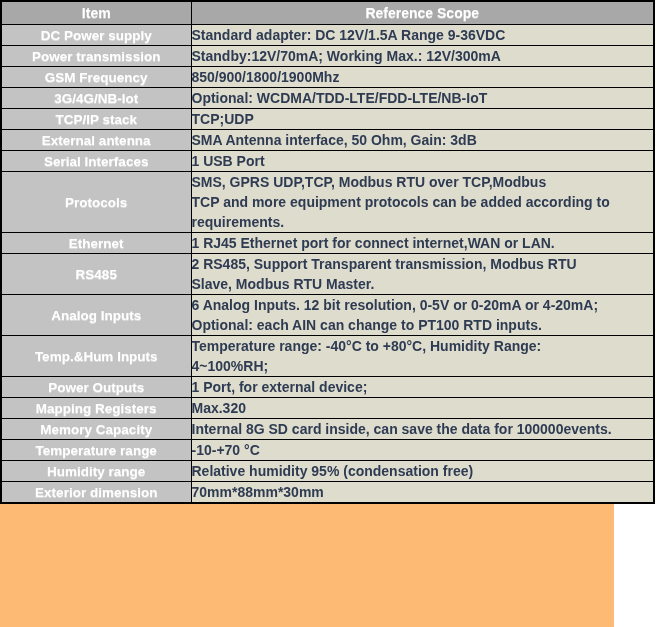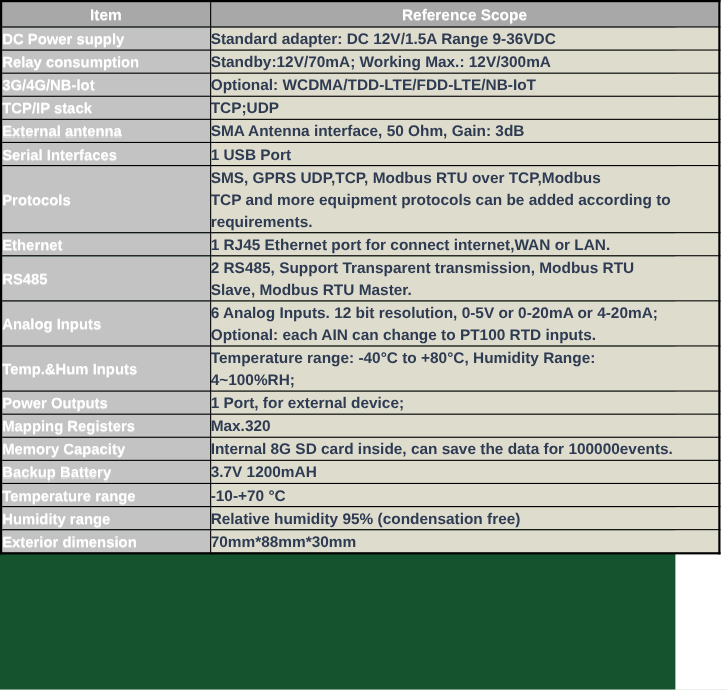--- a/index.html
+++ b/index.html
@@ -11,21 +11,21 @@
   body {
     width: 661px;
     height: 627px;
     overflow: hidden;
     font-family: "Liberation Sans", sans-serif;
   }
 
   #spec-wrap {
     width: 614px;
     height: 627px;
-    background: #14532d;
+    background: #fdba74;
     box-sizing: border-box;
     padding: 0 8px 0 0;
   }
 
   table.spec {
     border-collapse: collapse;
     table-layout: fixed;
     width: 653px;
     border: 2px solid #000000;
   }
@@ -52,20 +52,21 @@
     text-shadow: 0 1px 0 rgba(255,255,255,0.35);
     white-space: nowrap;
   }
 
   
   td.item {
     background: #c3c3c3;
     color: #ffffff;
     font-weight: bold;
     font-size: 13.5px;
+    text-align: center;
     text-shadow: 0 1px 0 rgba(255,255,255,0.4);
     padding: 2px 3px;
     line-height: 19px;
   }
 
   
   td.scope {
     background: #dedccd;
     color: #2e3b52;
     font-size: 14px;
@@ -97,23 +98,29 @@
       </tr>
     </thead>
     <tbody id="spec-body">
         <tr>
           <td class="item">DC Power supply</td>
           <td class="scope">
             <span class="ln">Standard adapter: DC 12V/1.5A  Range 9-36VDC</span>
           </td>
         </tr>
         <tr>
-          <td class="item">Relay consumption</td>
+          <td class="item">Power transmission</td>
           <td class="scope">
             <span class="ln">Standby:12V/70mA;  Working Max.: 12V/300mA</span>
+          </td>
+        </tr>
+        <tr>
+          <td class="item">GSM Frequency</td>
+          <td class="scope">
+            <span class="ln">850/900/1800/1900Mhz</span>
           </td>
         </tr>
         <tr>
           <td class="item">3G/4G/NB-lot</td>
           <td class="scope">
             <span class="ln">Optional: WCDMA/TDD-LTE/FDD-LTE/NB-IoT</span>
           </td>
         </tr>
         <tr>
           <td class="item">TCP/IP stack</td>
@@ -180,26 +187,20 @@
             <span class="ln">Max.320</span>
           </td>
         </tr>
         <tr>
           <td class="item">Memory Capacity</td>
           <td class="scope">
             <span class="ln">Internal 8G SD card inside, can save the data for 100000events.</span>
           </td>
         </tr>
         <tr>
-          <td class="item">Backup Battery</td>
-          <td class="scope">
-            <span class="ln">3.7V 1200mAH</span>
-          </td>
-        </tr>
-        <tr>
           <td class="item">Temperature range</td>
           <td class="scope">
             <span class="ln">-10-+70 °C</span>
           </td>
         </tr>
         <tr>
           <td class="item">Humidity range</td>
           <td class="scope">
             <span class="ln">Relative humidity 95% (condensation free)</span>
           </td>

